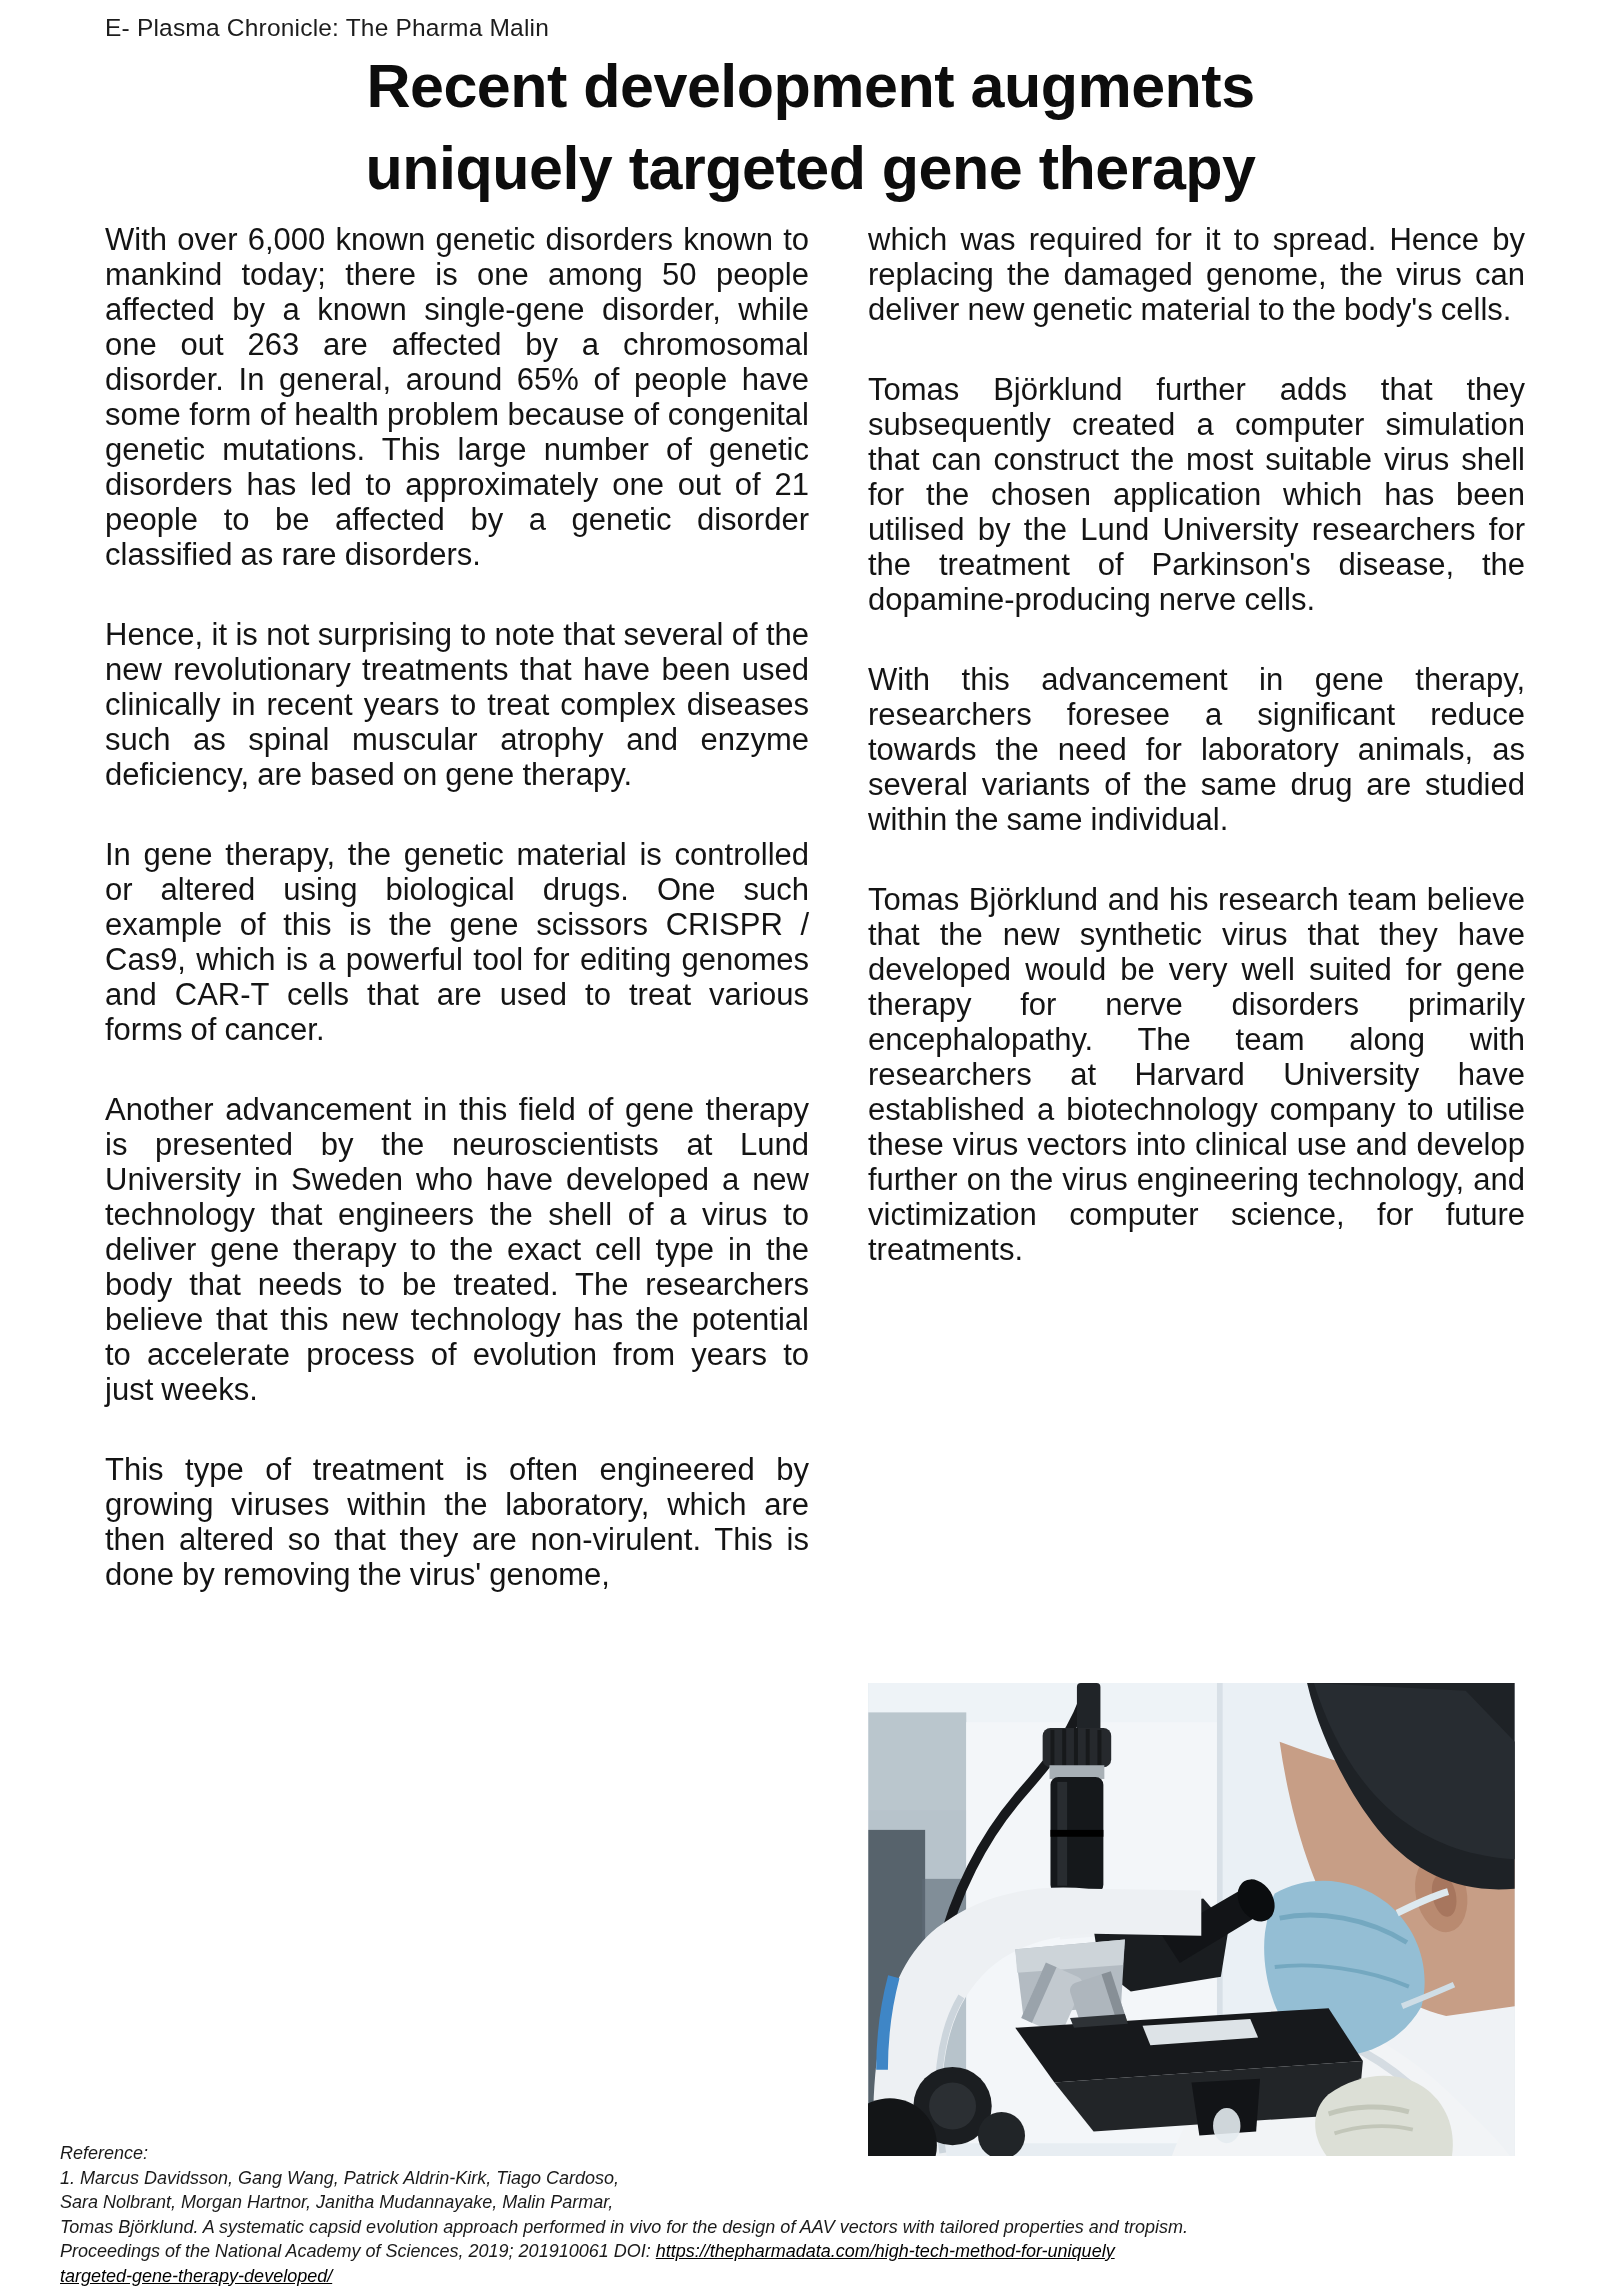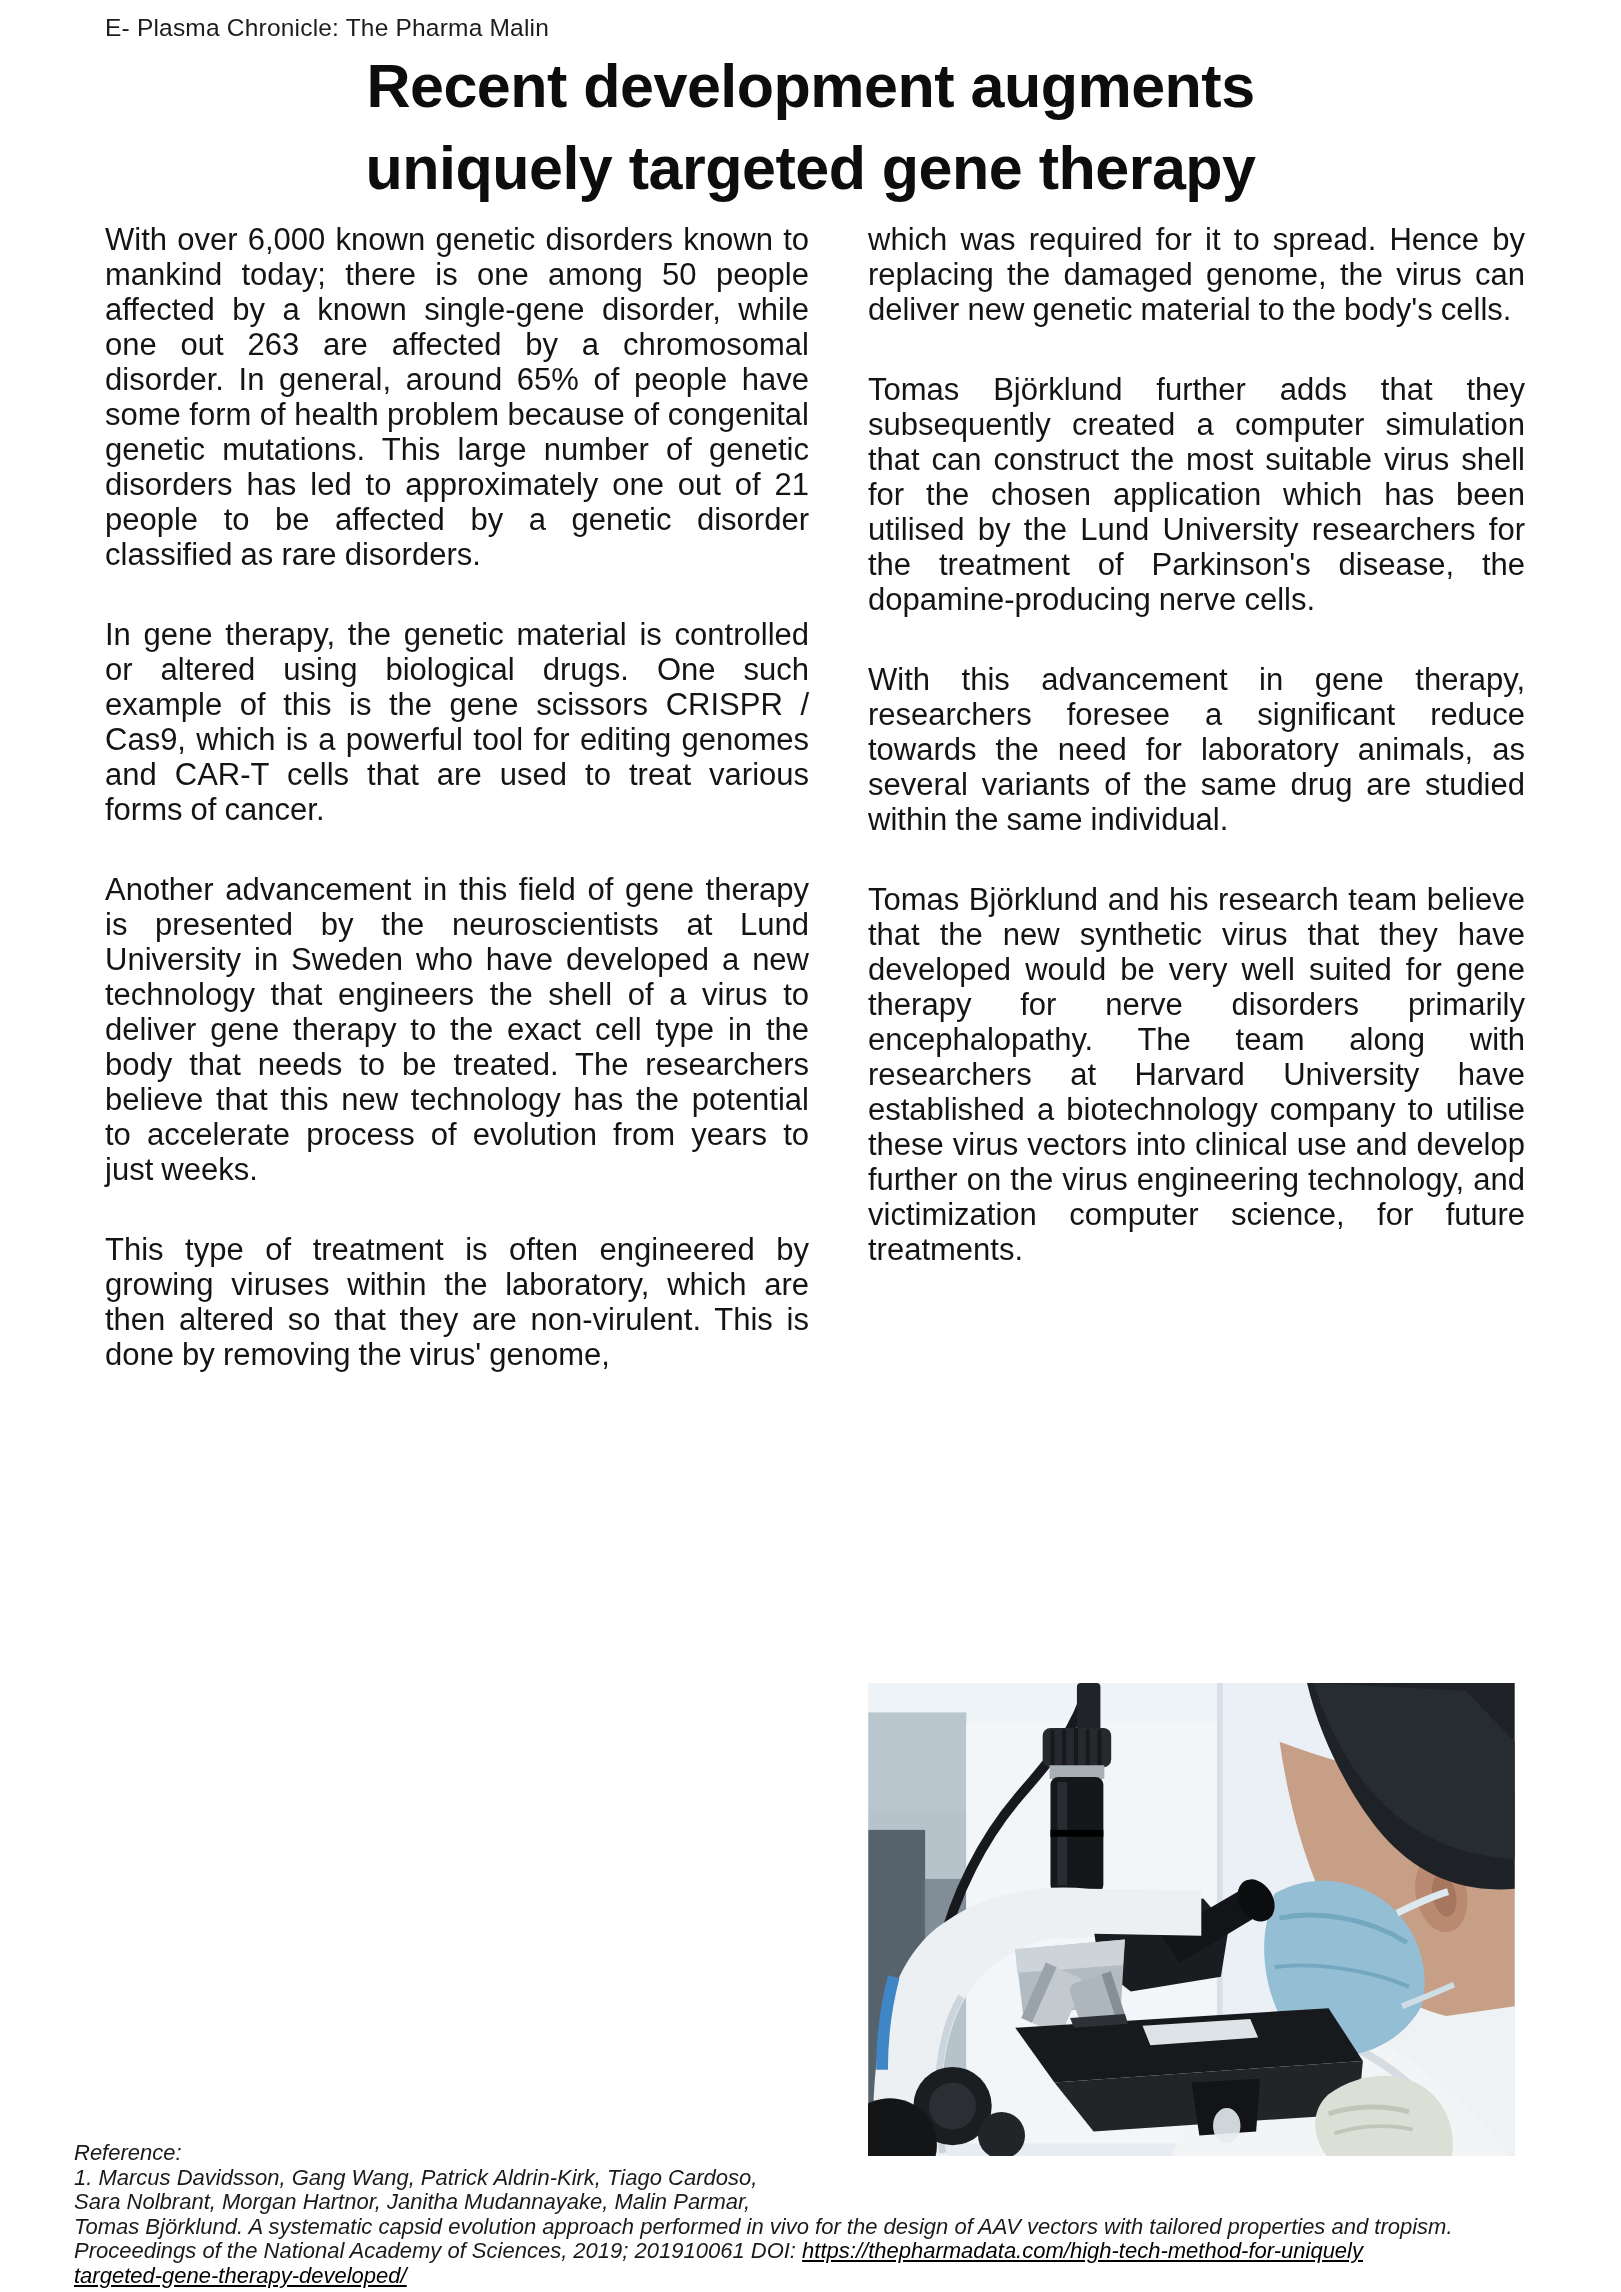--- a/index.html
+++ b/index.html
@@ -32,38 +32,39 @@
   .column p { margin:0 0 45px 0; }
   .col-left  { left:105px; width:704px; }
   .col-right { left:868px; width:657px; }
   .photo {
     position:absolute; left:868px; top:1683px;
     width:647px; height:473px; margin:0;
     overflow:hidden; background:#e7edf2;
   }
   .photo svg { display:block; }
   .reference {
-    position:absolute; left:74px; top:2141px; width:1500px;
-    font-style:italic; font-size:22px; line-height:24.5px;
+    position:absolute; left:60px; top:2141px; width:1500px;
+    font-style:italic; font-size:18px; line-height:24.5px;
     color:#1a1a1a;
   }
   .ref-line { white-space:nowrap; }
   .ref-link { color:#000000; font-style:italic; cursor:pointer; }
 </style>
 </head>
 <body>
 
 <div class="page">
 
   <div class="masthead">E- Plasma Chronicle: The Pharma Malin</div>
 
   <h1 class="title"><span>Recent development augments</span><br><span>uniquely targeted gene therapy</span></h1>
 
   <div class="column col-left">
     <p>With over 6,000 known genetic disorders known to mankind today; there is one among 50 people affected by a known single-gene disorder, while one out 263 are affected by a chromosomal disorder. In general, around 65% of people have some form of health problem because of congenital genetic mutations. This large number of genetic disorders has led to approximately one out of 21 people to be affected by a genetic disorder classified as rare disorders.</p>
+    <p>Hence, it is not surprising to note that several of the new revolutionary treatments that have been used clinically in recent years to treat complex diseases such as spinal muscular atrophy and enzyme deficiency, are based on gene therapy.</p>
     <p>In gene therapy, the genetic material is controlled or altered using biological drugs. One such example of this is the gene scissors CRISPR / Cas9, which is a powerful tool for editing genomes and CAR-T cells that are used to treat various forms of cancer.</p>
     <p>Another advancement in this field of gene therapy is presented by the neuroscientists at Lund University in Sweden who have developed a new technology that engineers the shell of a virus to deliver gene therapy to the exact cell type in the body that needs to be treated. The researchers believe that this new technology has the potential to accelerate process of evolution from years to just weeks.</p>
     <p>This type of treatment is often engineered by growing viruses within the laboratory, which are then altered so that they are non-virulent. This is done by removing the virus' genome,</p>
   </div>
 
   <div class="column col-right">
     <p>which was required for it to spread. Hence by replacing the damaged genome, the virus can deliver new genetic material to the body's cells.</p>
     <p>Tomas Björklund further adds that they subsequently created a computer simulation that can construct the most suitable virus shell for the chosen application which has been utilised by the Lund University researchers for the treatment of Parkinson's disease, the dopamine-producing nerve cells.</p>
     <p>With this advancement in gene therapy, researchers foresee a significant reduce towards the need for laboratory animals, as several variants of the same drug are studied within the same individual.</p>
     <p>Tomas Björklund and his research team believe that the new synthetic virus that they have developed would be very well suited for gene therapy for nerve disorders primarily encephalopathy. The team along with researchers at Harvard University have established a biotechnology company to utilise these virus vectors into clinical use and develop further on the virus engineering technology, and victimization computer science, for future treatments.</p>

